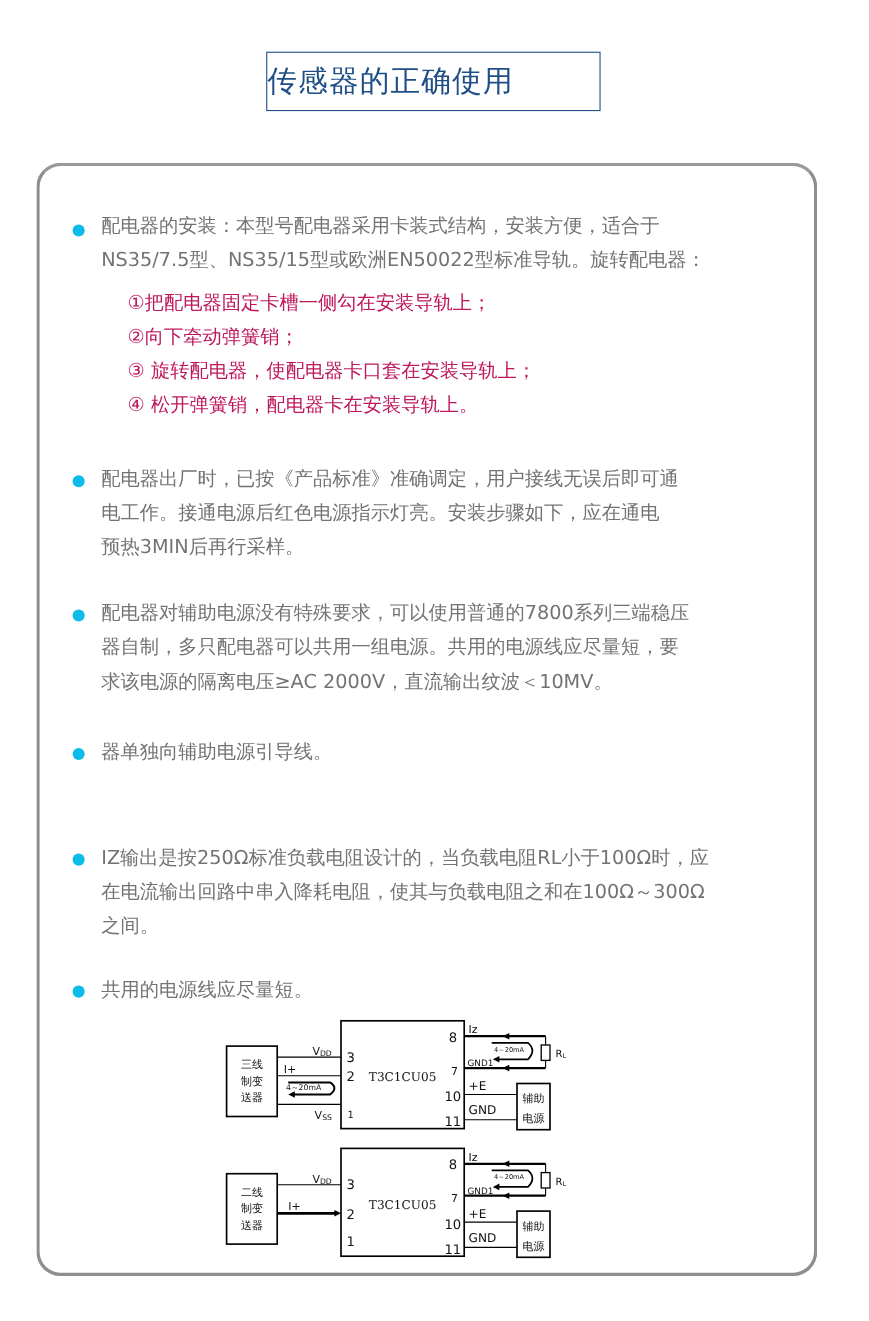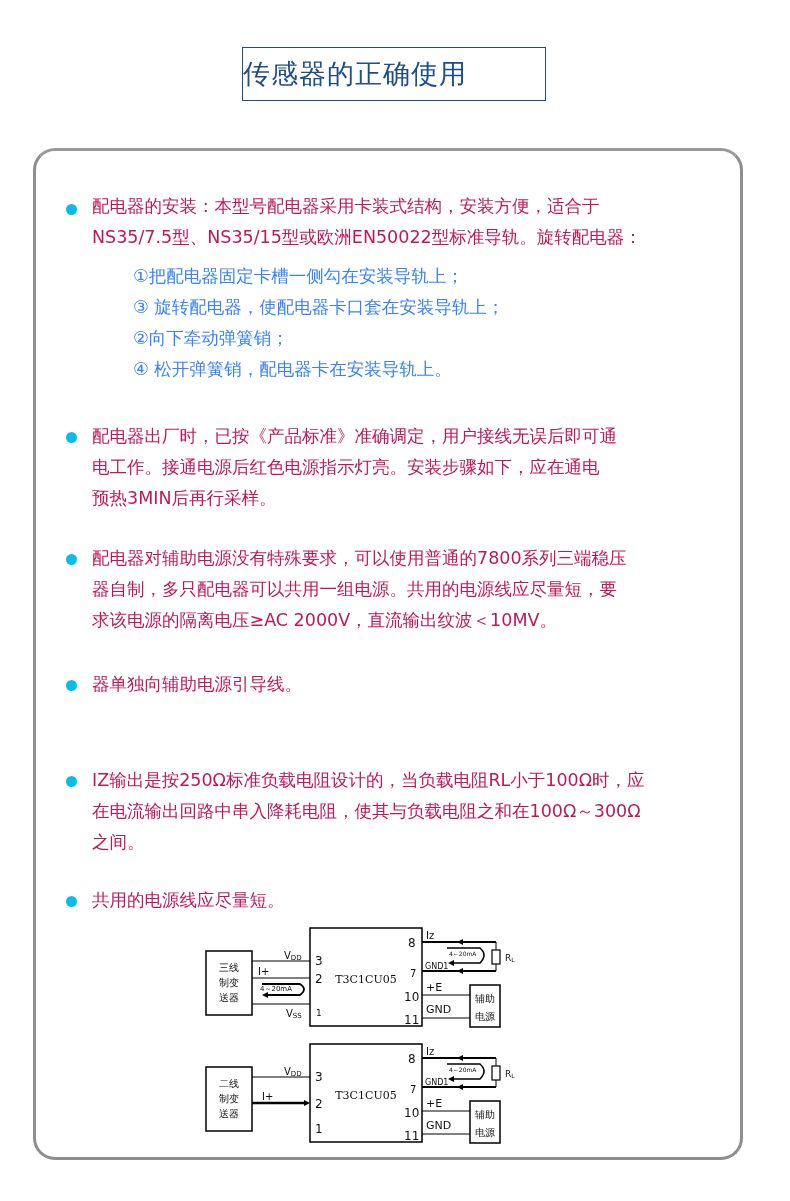--- a/index.html
+++ b/index.html
@@ -6,23 +6,23 @@
   body { width: 790px; height: 1201px; position: relative; overflow: hidden;
          font-family: "DejaVu Sans", "Liberation Sans", sans-serif; color: #444; }
   .title-box { position: absolute; left: 242px; top: 47px; width: 304px; height: 54px;
                border: 1.5px solid #1f4e86; box-sizing: border-box;
                display: flex; align-items: center; justify-content: flex-start; }
   .title-box span { font-size: 27px; color: #1f4e86; letter-spacing: 1px; font-weight: 300; }
   .card { position: absolute; left: 33px; top: 148px; width: 710px; height: 1012px;
           border: 3px solid #8e8e8e; border-top-color: #999; border-radius: 22px; box-sizing: border-box; }
   .item { position: absolute; left: 0; width: 710px; }
   .bullet { position: absolute; left: 30px; width: 11px; height: 11px; border-radius: 50%; background: #0cbce8; }
-  .text { position: absolute; left: 56px; width: 630px; font-size: 17.5px; line-height: 31px; color: #be185d; }
+  .text { position: absolute; left: 56px; width: 630px; font-size: 17.5px; line-height: 31px; color: #737373; }
   .text p { margin: 0; }
-  .steps { position: absolute; left: 97px; font-size: 17.5px; line-height: 31px; color: #3b82f6; }
+  .steps { position: absolute; left: 80px; font-size: 17.5px; line-height: 31px; color: #be185d; }
   .steps p { margin: 0; }
   .diagram { position: absolute; }
   .diagram svg { display: block; }
   svg text { font-family: "DejaVu Sans", "Liberation Sans", sans-serif; fill: #111; }
   svg .serif { font-family: "DejaVu Serif", "Liberation Serif", serif; }
 </style>
 </head>
 <body>
 
 <div class="title-box">
@@ -32,22 +32,22 @@
 <div class="card">
 
   <div class="item" style="top:40px;">
     <div class="bullet" style="top:13px;"></div>
     <div class="text">
       <p>配电器的安装：本型号配电器采用卡装式结构，安装方便，适合于</p>
       <p>NS35/7.5型、NS35/15型或欧洲EN50022型标准导轨。旋转配电器：</p>
     </div>
     <div class="steps" style="top:70px;">
       <p>①把配电器固定卡槽一侧勾在安装导轨上；</p>
+      <p>②向下牵动弹簧销；</p>
       <p>③ 旋转配电器，使配电器卡口套在安装导轨上；</p>
-      <p>②向下牵动弹簧销；</p>
       <p>④ 松开弹簧销，配电器卡在安装导轨上。</p>
     </div>
   </div>
 
   <div class="item" style="top:270px;">
     <div class="bullet" style="top:11px;"></div>
     <div class="text">
       <p> 配电器出厂时，已按《产品标准》准确调定，用户接线无误后即可通</p>
       <p>电工作。接通电源后红色电源指示灯亮。安装步骤如下，应在通电</p>
       <p>预热3MIN后再行采样。</p>

